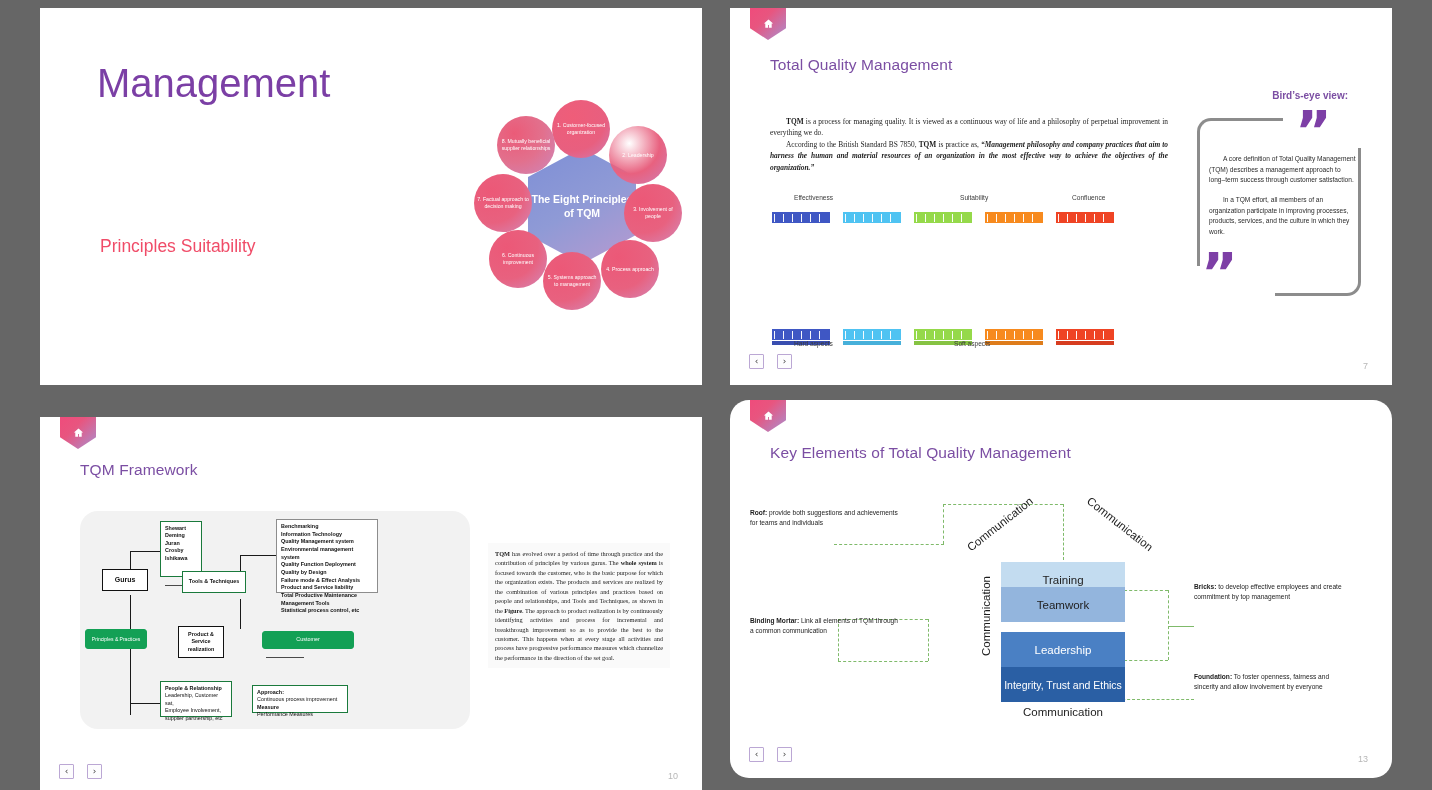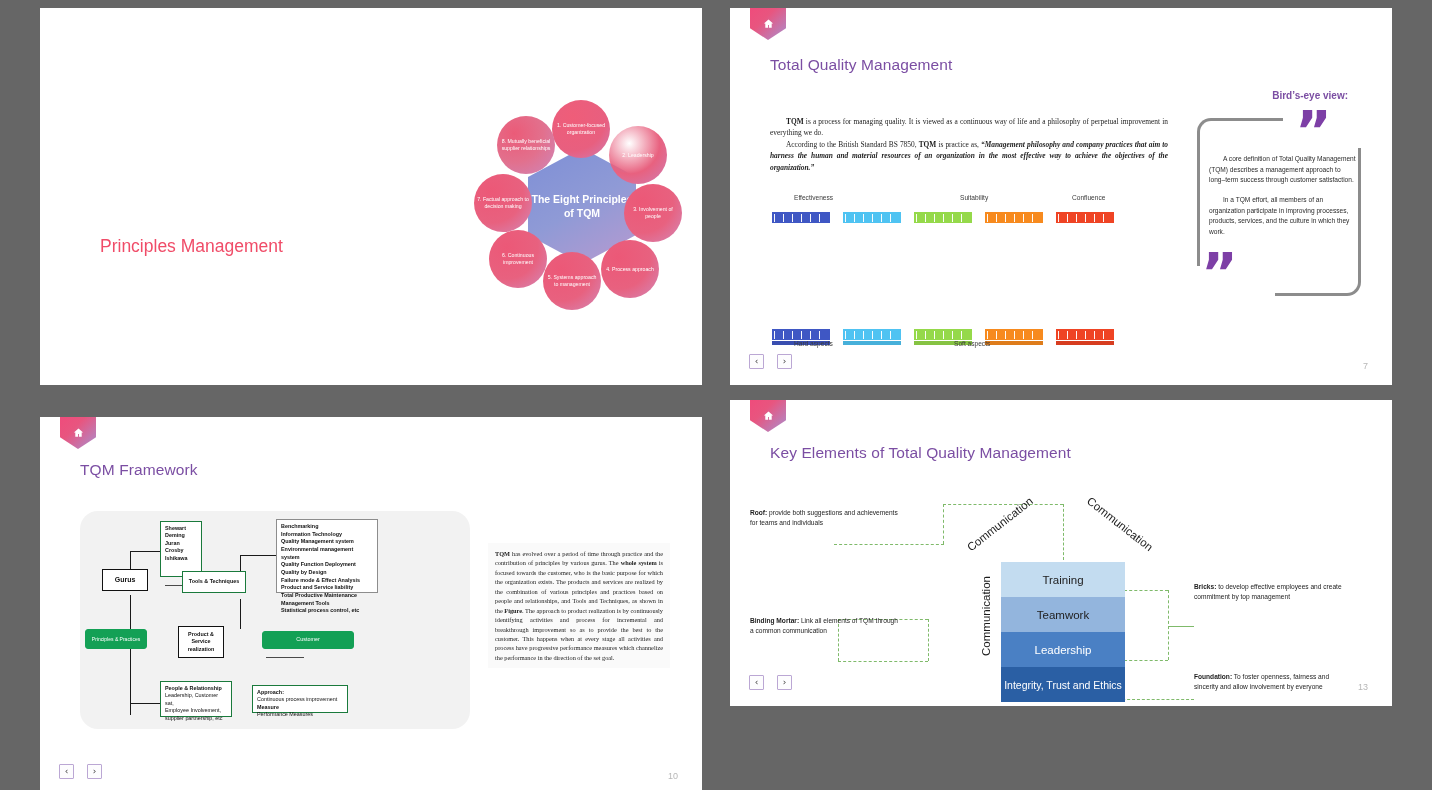--- a/index.html
+++ b/index.html
@@ -14,21 +14,21 @@
     width: 1432px; height: 790px;
   }
   .slide {
     position: absolute;
     background: #ffffff;
     overflow: hidden;
   }
   #slide-1 { left: 40px;  top: 8px;   width: 662px; height: 377px; }
   #slide-2 { left: 730px; top: 8px;   width: 662px; height: 377px; }
   #slide-3 { left: 40px;  top: 417px; width: 662px; height: 378px; }
-  #slide-4 { left: 730px; top: 400px; width: 662px; height: 306px; }
+  #slide-4 { left: 730px; top: 400px; width: 662px; height: 378px; border-radius: 19px; }
 
   
   .home-tab {
     position: absolute; left: 20px; top: -10px;
     width: 36px; height: 42px;
     background: linear-gradient(135deg, #f2487a 0%, #e8557f 45%, #a98fd0 100%);
     clip-path: polygon(0 0, 100% 0, 100% 72%, 50% 100%, 0 72%);
     display: flex; align-items: flex-end; justify-content: center;
     padding-bottom: 11px;
   }
@@ -189,21 +189,21 @@
     clip-path: polygon(50% 0, 100% 100%, 0 100%);
     display: flex; align-items: flex-end; justify-content: center;
     color: #fff; font-size: 11.5px; padding-bottom: 5px;
   }
   .brick {
     position: absolute; left: 28px; width: 124px; height: 35px;
     display: flex; align-items: center; justify-content: center;
     font-size: 11.5px;
   }
   .b1 { top: 62px;  background: #c3dcf0; color: #222; }
-  .b2 { top: 97px;  background: #93b5dd; color: #222; }
+  .b2 { top: 87px;  background: #93b5dd; color: #222; }
   .b3 { top: 132px; background: #4a80c4; color: #fff; }
   .b4 { top: 167px; background: #2a5fa4; color: #fff; font-size: 10.5px; }
   .comm-bottom {
     position: absolute; left: 0; top: 206px; width: 180px;
     text-align: center; font-size: 11.5px; color: #1c1c1c;
   }
   .comm-left {
     position: absolute; left: -27px; top: 110px;
     transform: rotate(-90deg); transform-origin: center;
     font-size: 11.5px; color: #1c1c1c; white-space: nowrap;
@@ -224,22 +224,23 @@
   .dash-v { position: absolute; border-left: 1px dashed #7fba6a; }
   .sol-h  { position: absolute; border-top: 1.2px solid #7fba6a; }
 </style>
 </head>
 <body>
 
 <div class="deck">
 
   <div class="slide" id="slide-1">
     <div class="s1-title">
-    </div>
-    <div class="s1-sub">Principles Management</div>
+      <div>Management</div>
+    </div>
+    <div class="s1-sub">Principles Suitability</div>
 
     <div class="petal-wrap">
       <div class="hexcore">The Eight Principles of TQM</div>
       <div class="petal p1">1. Customer-focused organization</div>
       <div class="petal p2">2. Leadership</div>
       <div class="petal p3">3. Involvement of people</div>
       <div class="petal p4">4. Process approach</div>
       <div class="petal p5">5. Systems approach to management</div>
       <div class="petal p6">6. Continuous improvement</div>
       <div class="petal p7">7. Factual approach to decision making</div>

